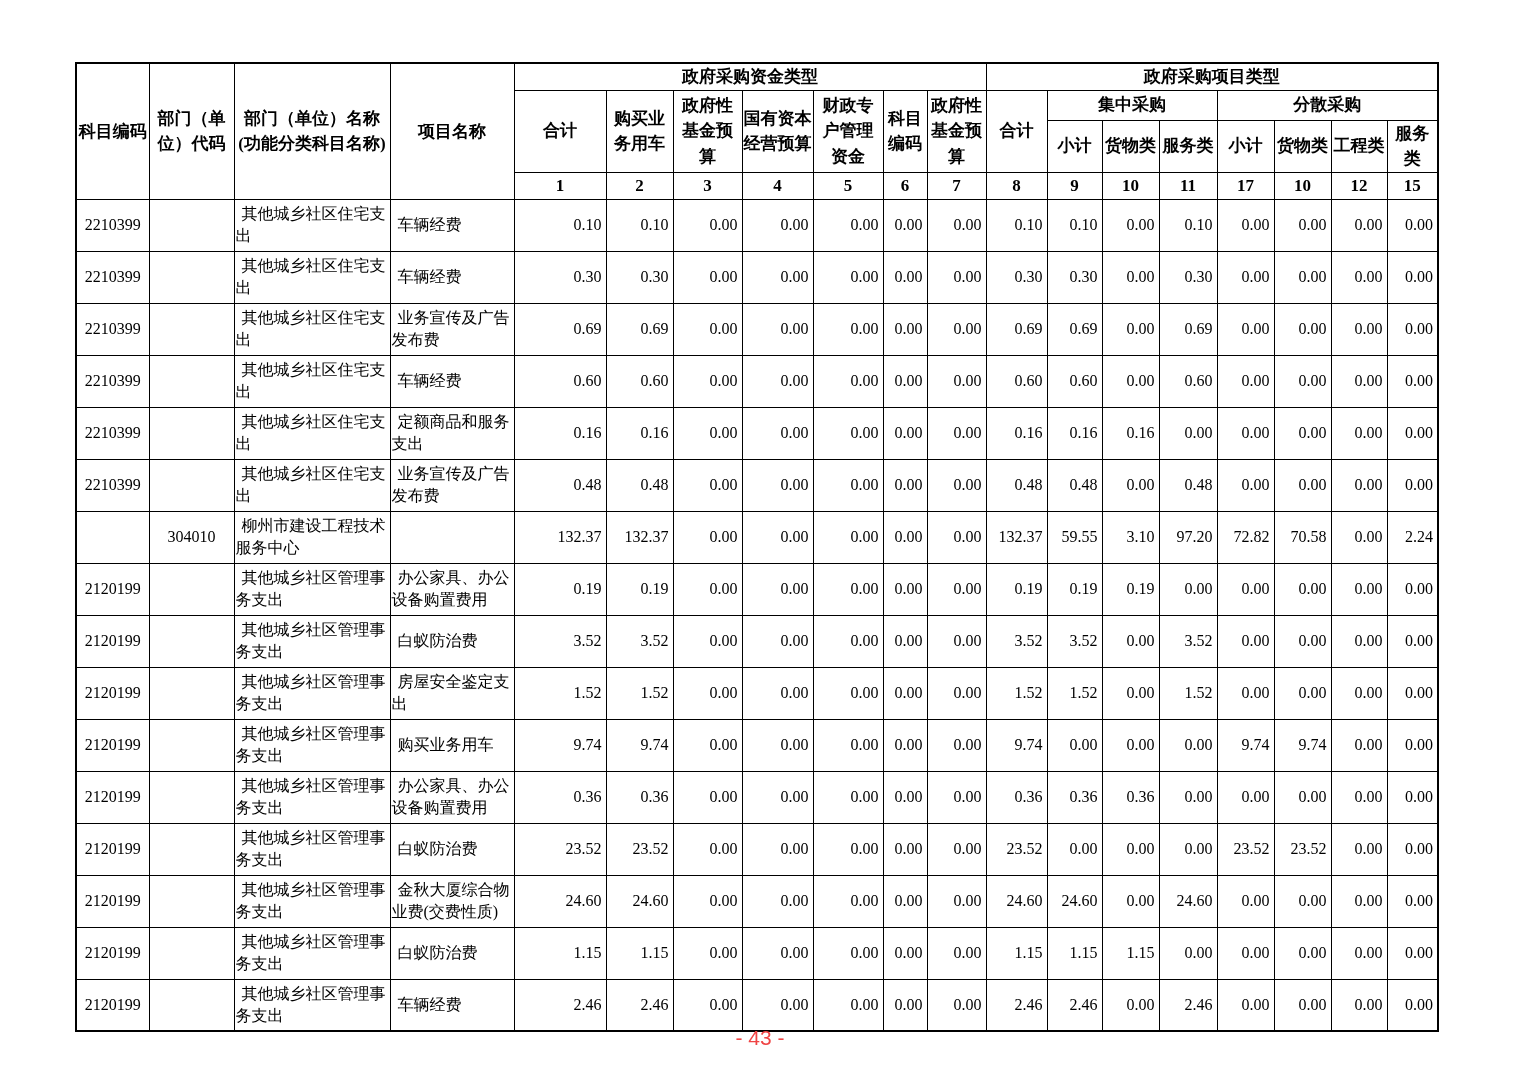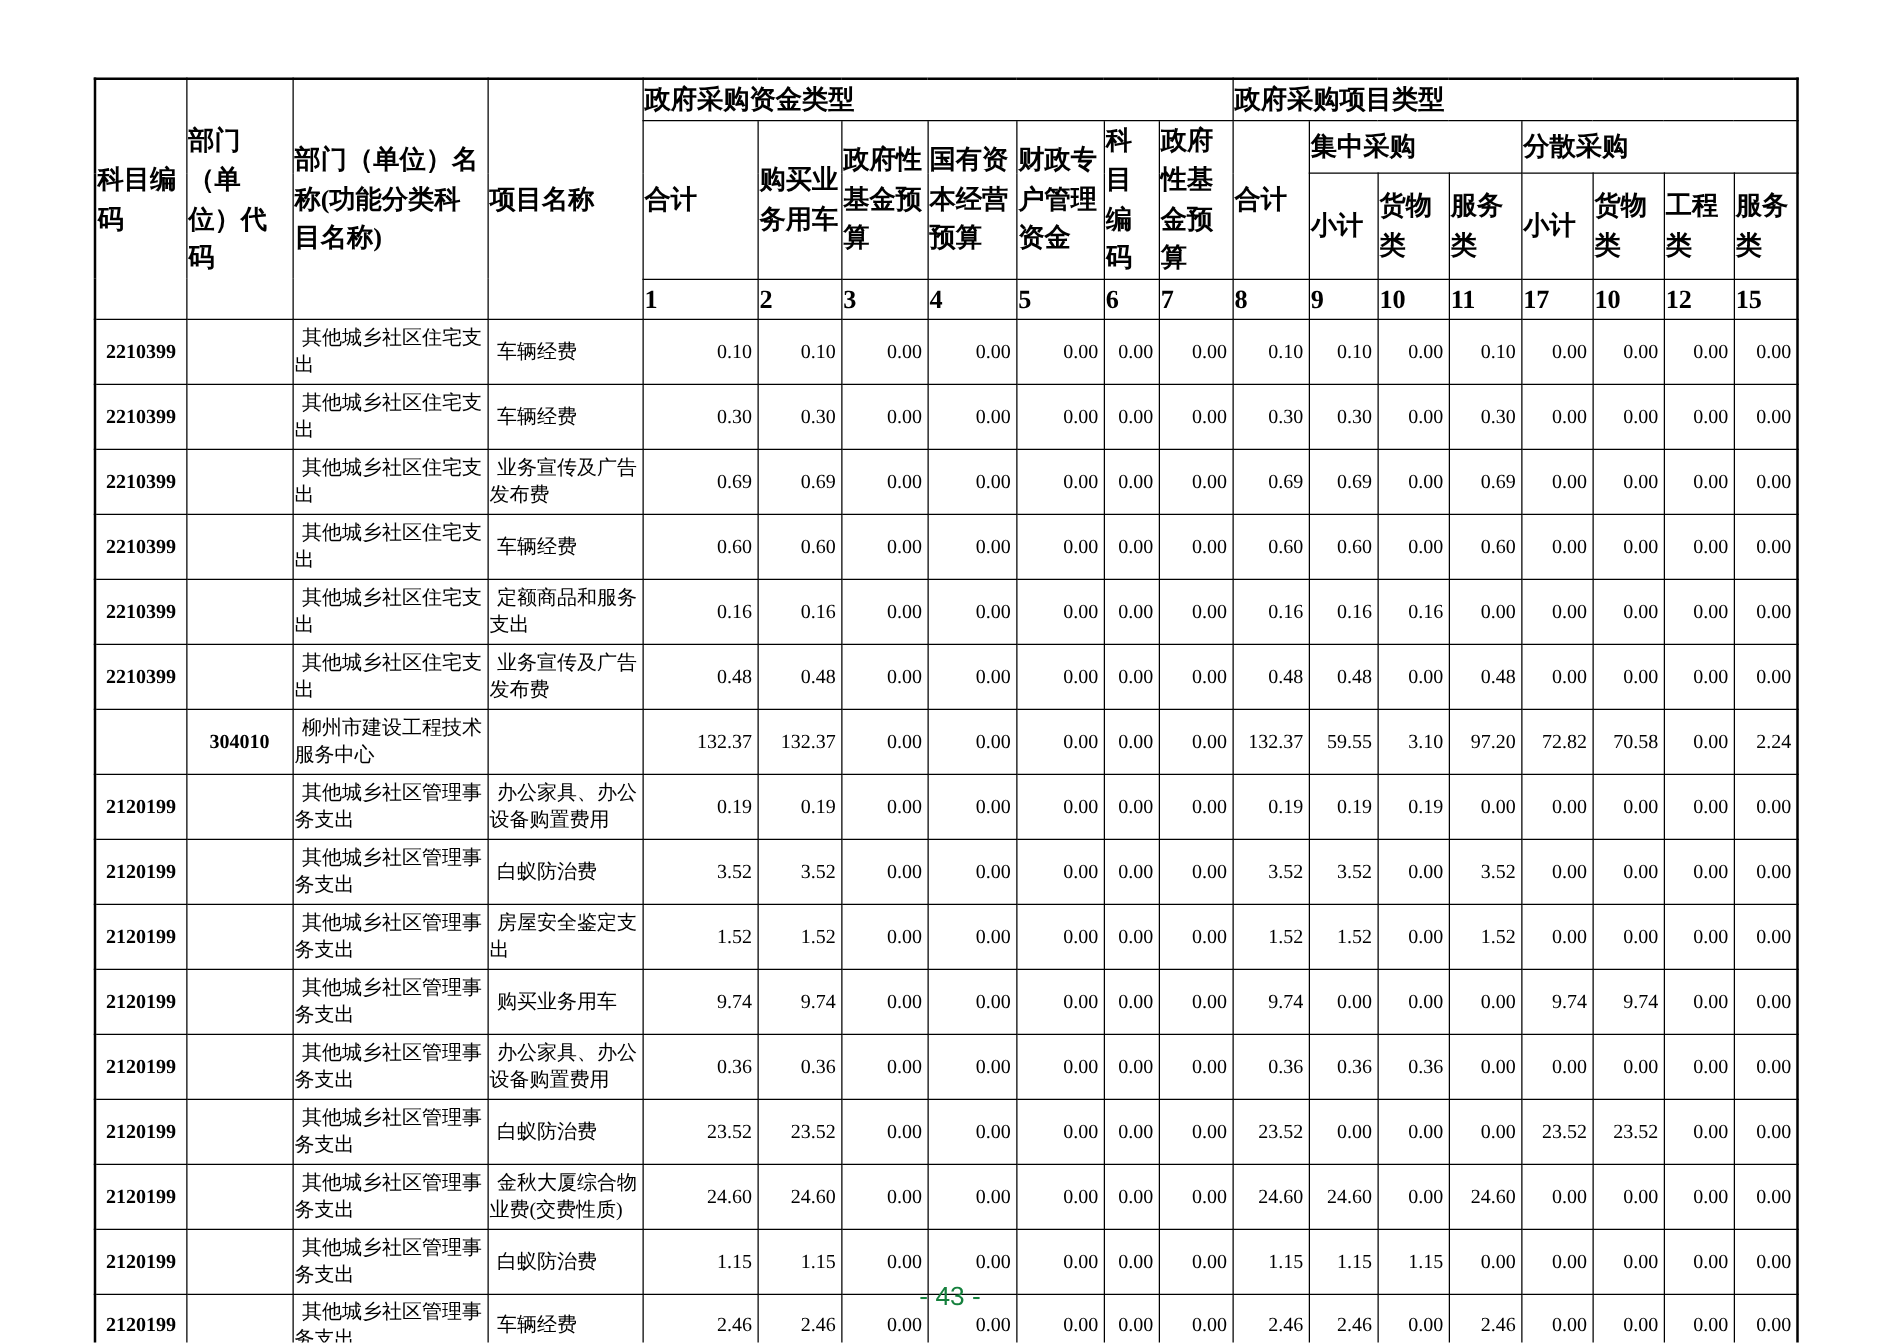--- a/index.html
+++ b/index.html
@@ -13,38 +13,38 @@
     position:absolute; left:75px; top:62px;
     border-collapse:collapse; table-layout:fixed;
     border:2px solid #000;
   }
   table.budget th, table.budget td {
     border:1.5px solid #000;
     overflow:hidden;
     vertical-align:middle;
   }
   thead th {
-    font-weight:bold; font-size:21px; text-align:left;
+    font-weight:bold; font-size:17px; text-align:center;
     padding:0 1px; line-height:1.5;
   }
   tr.hrow-a { height:26px; }
   tr.hrow-b { height:30px; }
   tr.hrow-c { height:30px; }
   tr.hrow-d { height:27px; }
   tbody tr { height:52px; }
   td { font-size:16px; }
-  td.c-center { text-align:center; padding:0 1px;font-weight:bold; }
+  td.c-center { text-align:center; padding:0 1px; }
   td.c-name { text-align:left; padding:0 1px; line-height:22px; }
   td.c-name .wrap { text-indent:0.38em; }
   td.c-center .wrap { text-indent:0; }
   td.c-num { text-align:right; padding:0 4px 0 0; white-space:nowrap; }
   .page-footer {
     position:absolute; left:0; top:1026px; width:1520px;
     text-align:center; font-family:"Liberation Sans","DejaVu Sans",sans-serif;
-    font-size:21px; color:#15803d;
+    font-size:21px; color:#ef4444;
   }
 </style>
 </head>
 <body>
 
 <div class="sheet">
 
   <table class="budget">
     <colgroup>
       <col style="width:73px">

